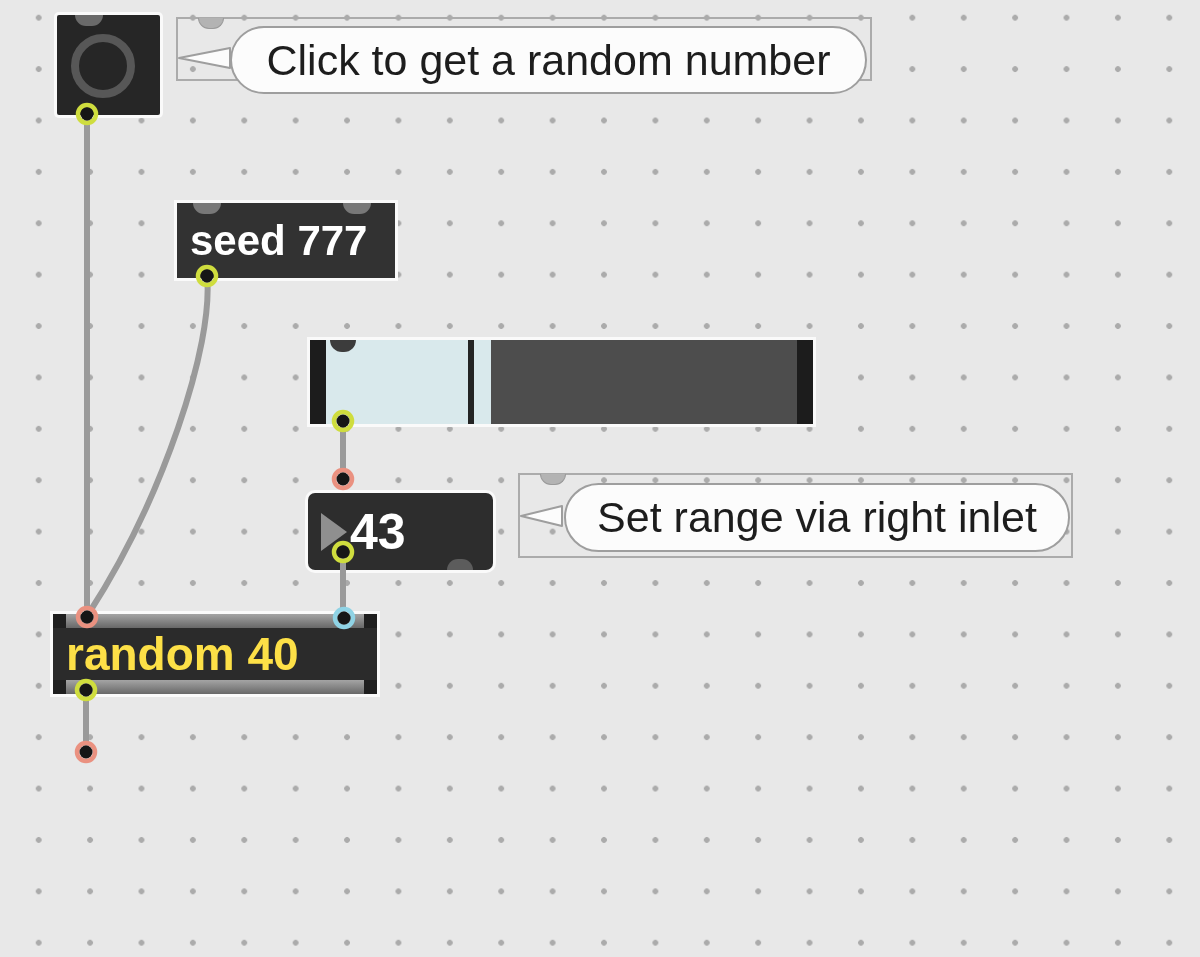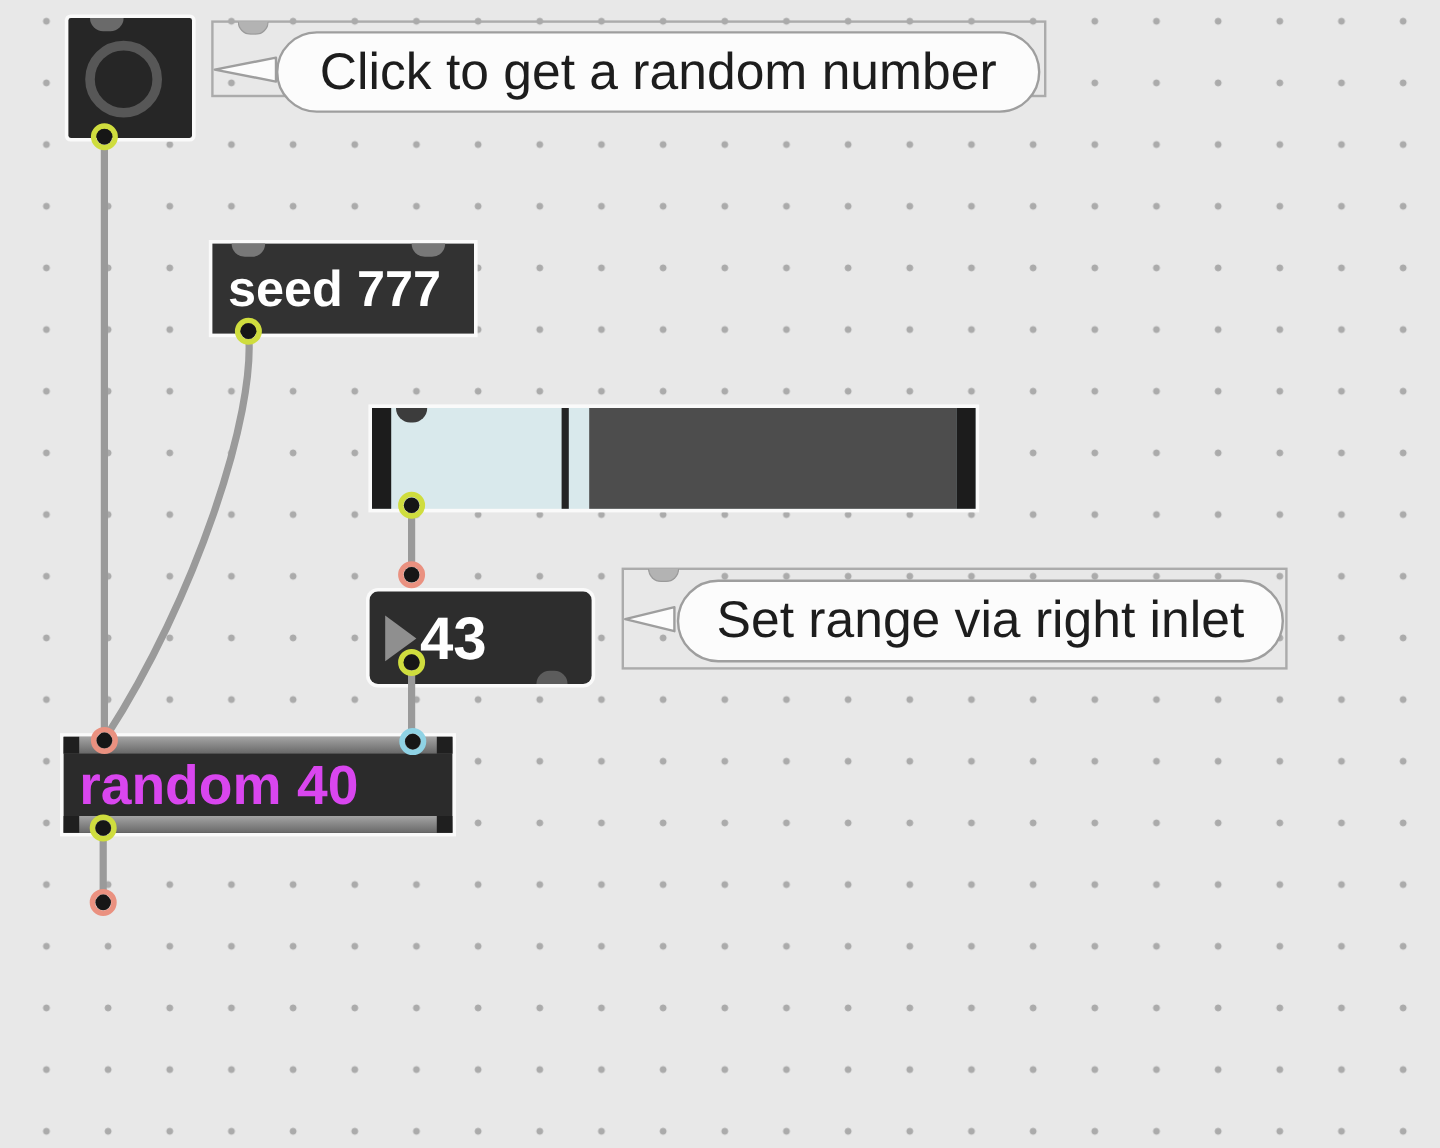--- a/index.html
+++ b/index.html
@@ -46,21 +46,21 @@
     border-left:26px solid #8f8f8f;margin-left:13px;flex:none;}
   .numval{margin-left:3px;}
   
   #obj{left:53px;top:614px;width:324px;height:80px;background:var(--obj-dark);}
   #obj .strip{position:absolute;left:0;width:100%;height:14px;
     background:linear-gradient(180deg,#a4a4a4,#686868);}
   #obj .strip.top{top:0;} #obj .strip.bottom{bottom:0;}
   #obj .strip .cap{position:absolute;top:0;width:13px;height:14px;background:#1f1f1f;}
   #obj .strip .cap.l{left:0;} #obj .strip .cap.r{right:0;}
   #obj .objtext{position:absolute;left:13px;top:14px;height:52px;display:flex;
-    align-items:center;color:#d946ef;font-size:46px;font-weight:bold;}
+    align-items:center;color:#fde047;font-size:46px;font-weight:bold;}
   
   .comment-rect{position:absolute;border:2px solid var(--rect-border);box-sizing:border-box;}
   .comment-tab{position:absolute;top:-1px;width:24px;height:10px;background:#b3b3b3;
     border:1px solid #9a9a9a;border-top:none;border-radius:0 0 13px 13px;}
   .bubble{position:absolute;background:var(--bubble);border:2px solid var(--bubble-border);
     border-radius:36px;display:flex;align-items:center;justify-content:center;
     color:var(--text-dark);font-size:43px;box-sizing:border-box;white-space:nowrap;}
   #comment1{left:176px;top:17px;width:696px;height:64px;}
   #comment1 .comment-tab{left:20px;}
   #comment1 .bubble{left:52px;top:7px;width:637px;height:68px;}

